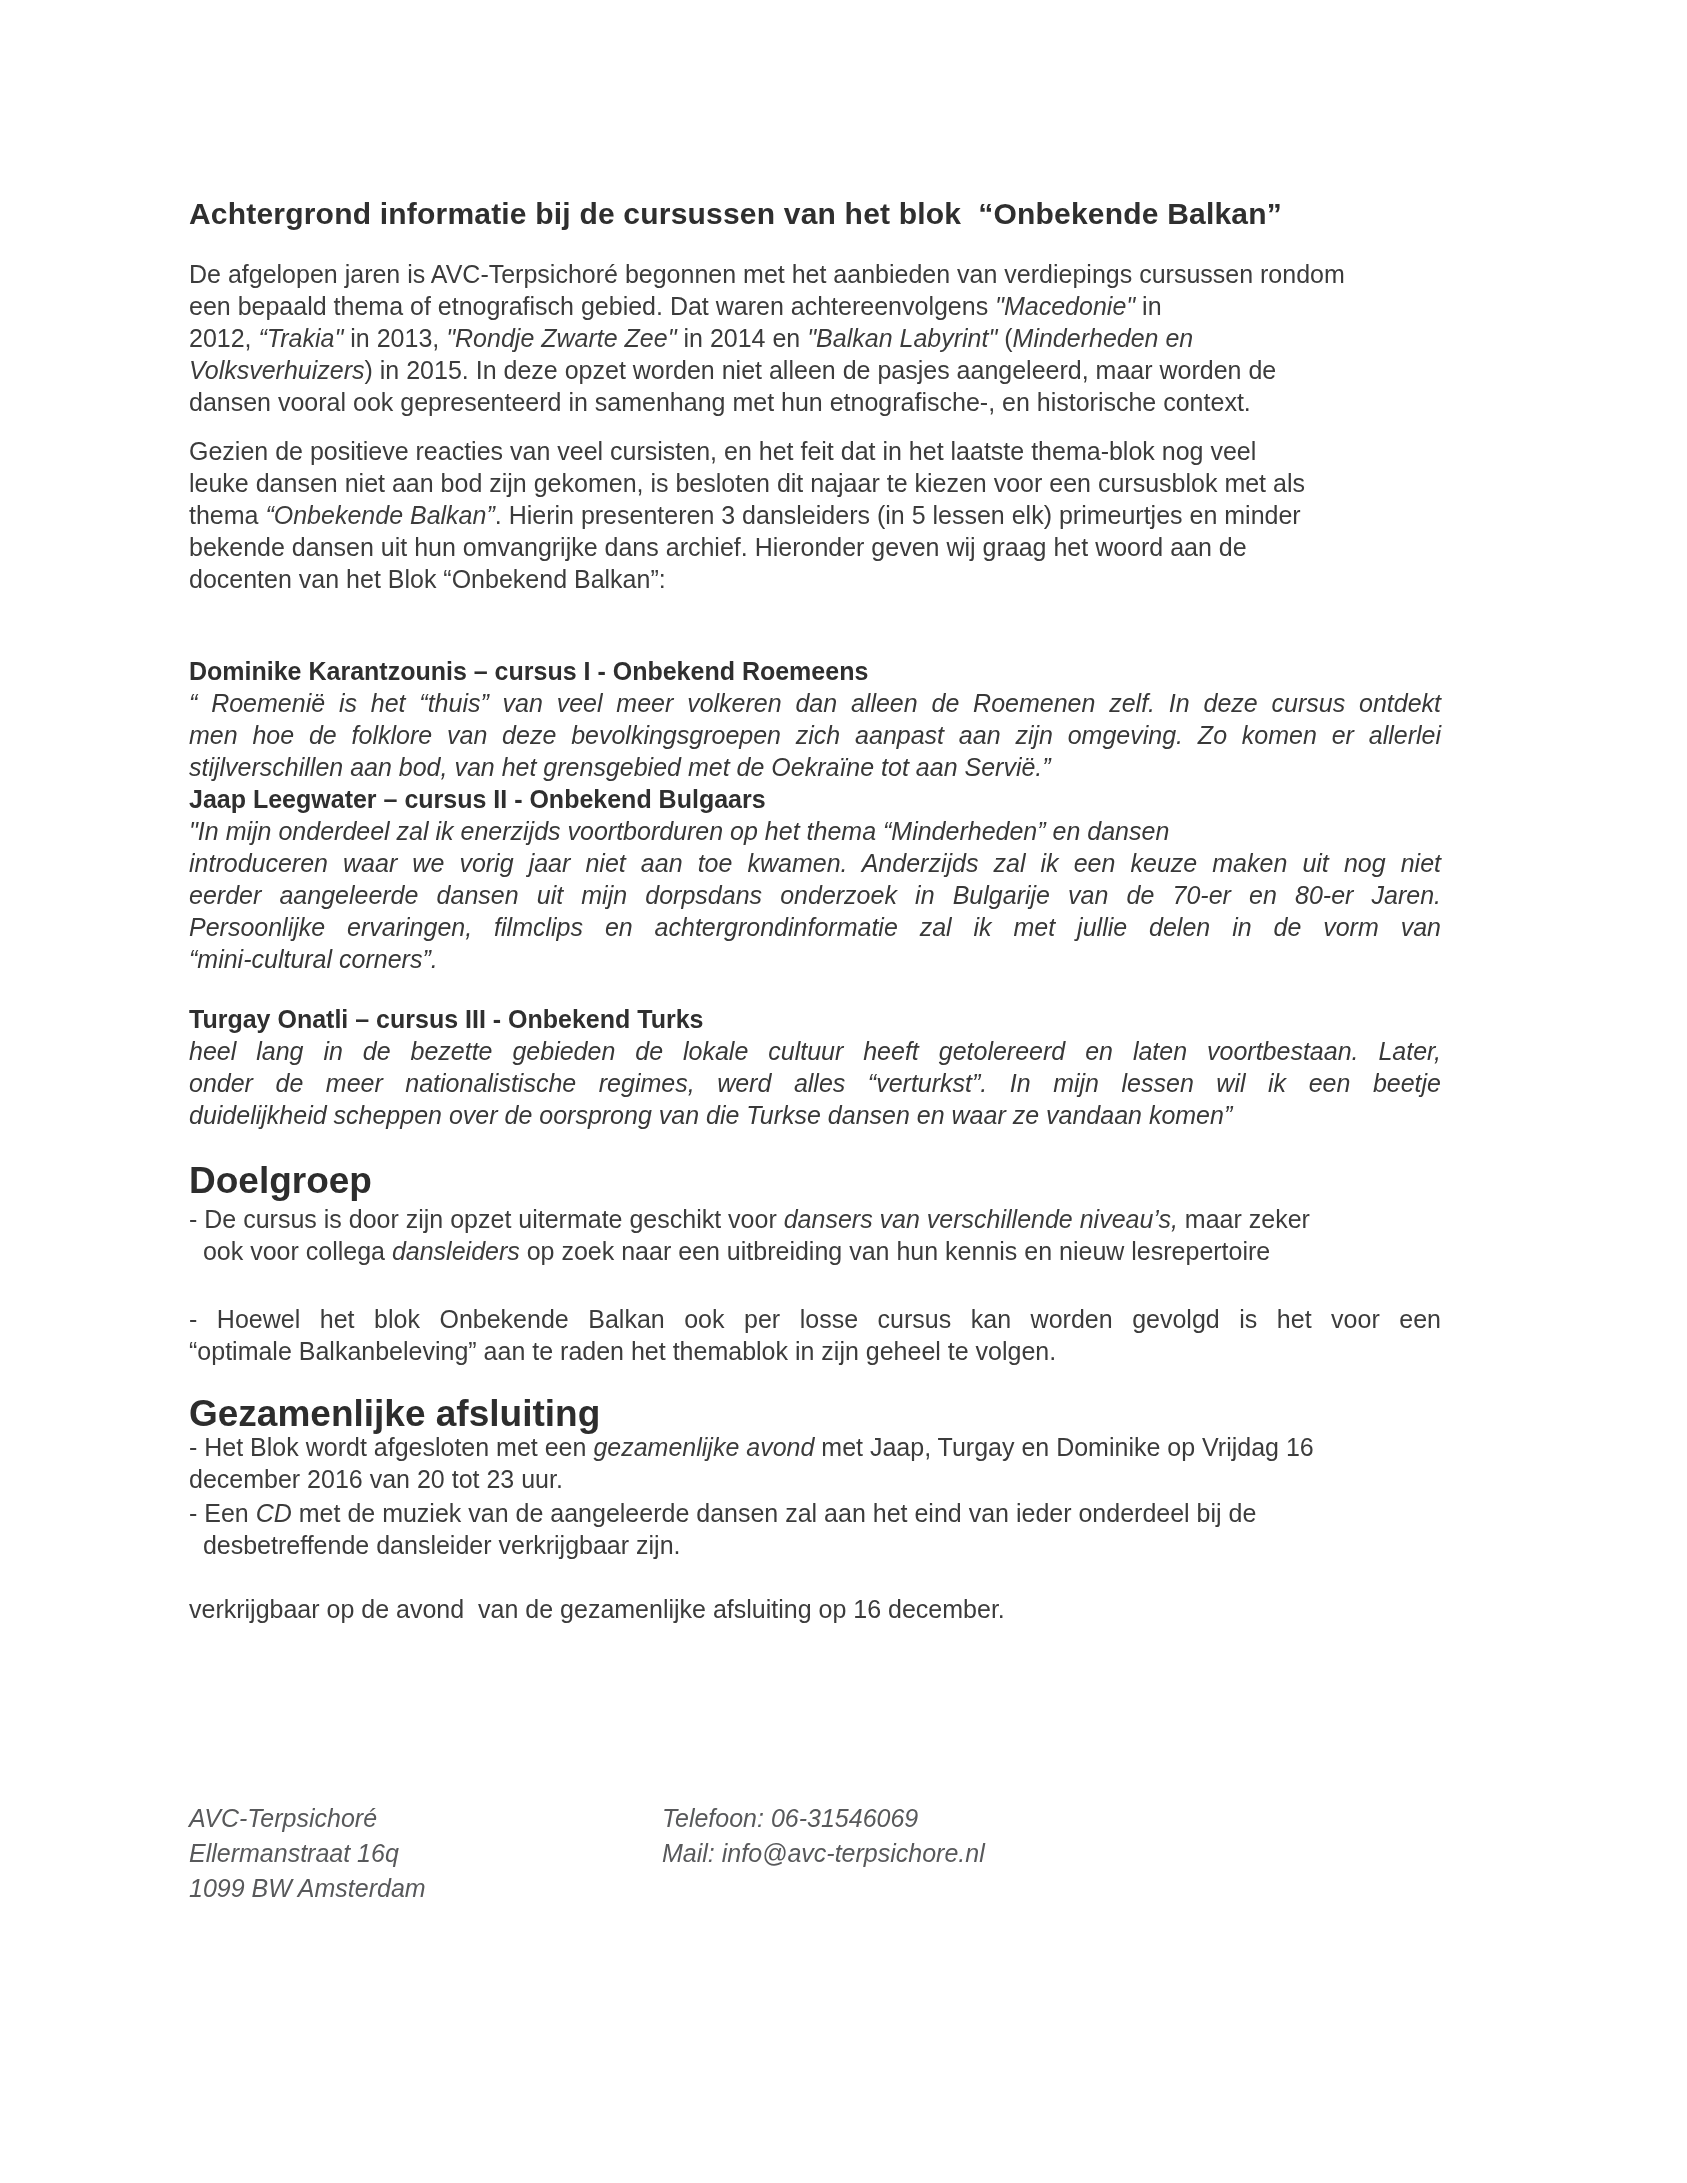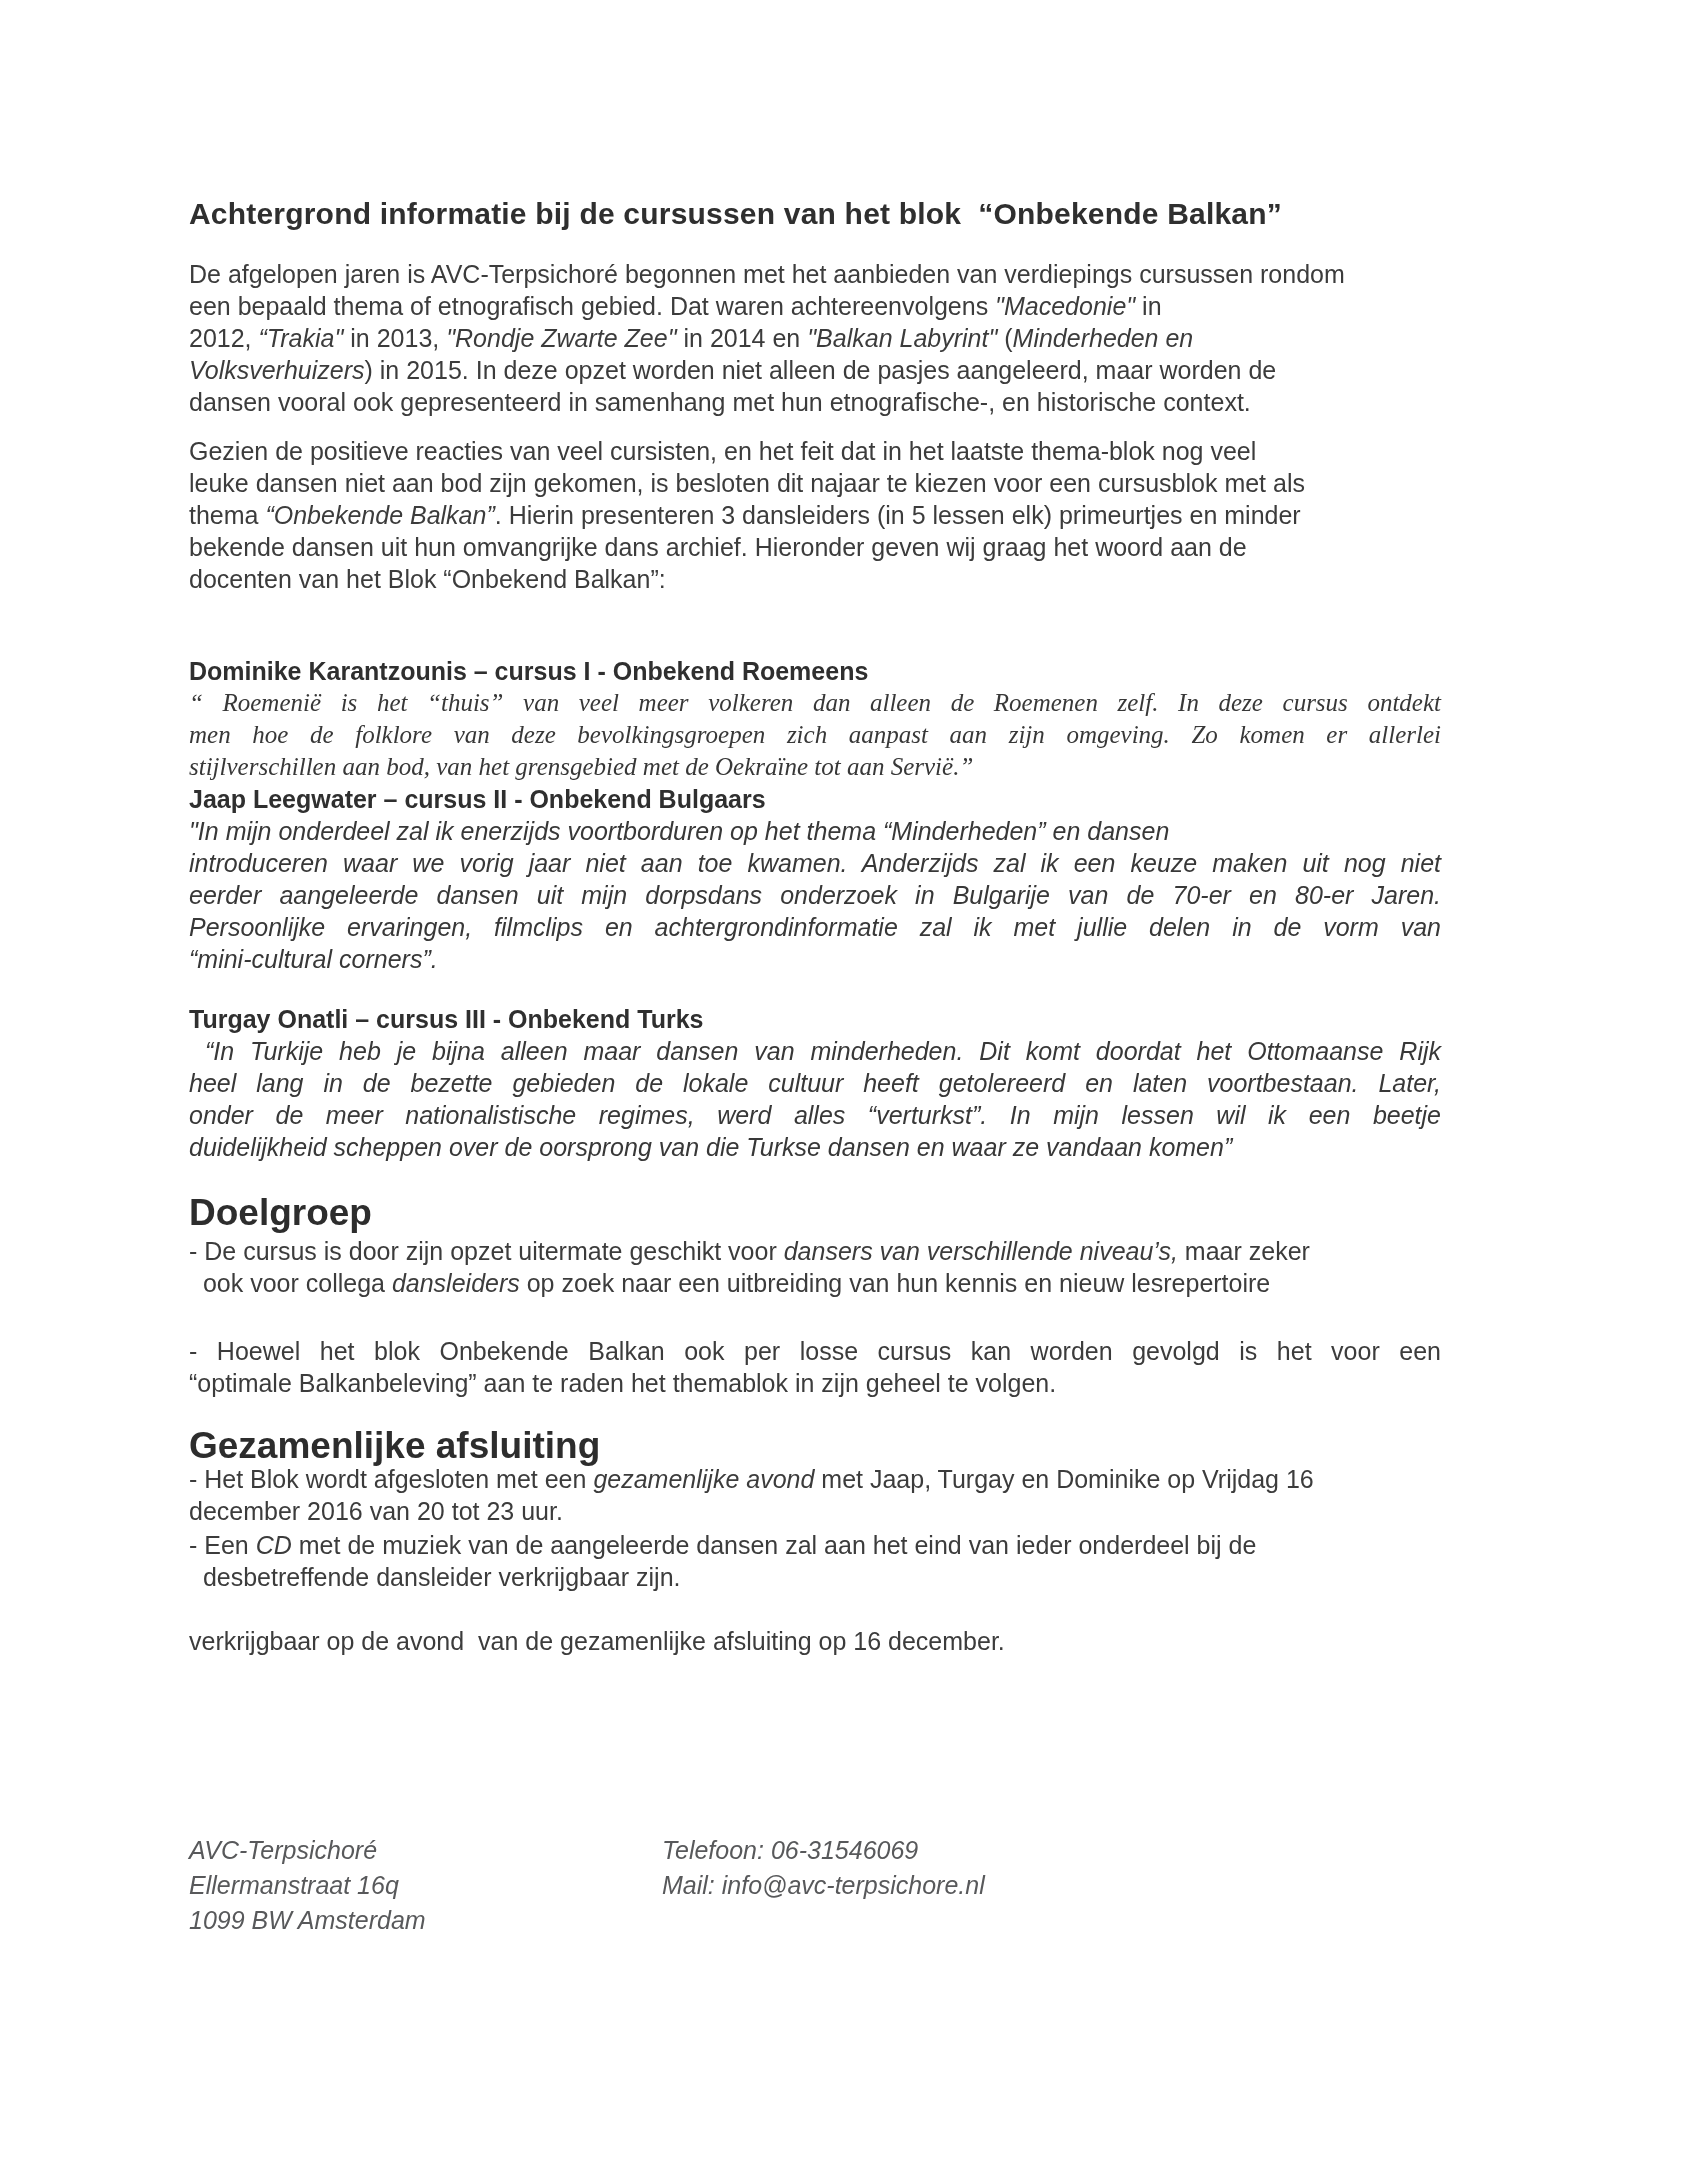--- a/index.html
+++ b/index.html
@@ -74,40 +74,39 @@
       <div class="block body" style="margin-top: 17px;">
         <div class="line"><span class="">Gezien de positieve reacties van veel cursisten, en het feit dat in het laatste thema-blok nog veel</span></div>
         <div class="line"><span class="">leuke dansen niet aan bod zijn gekomen, is besloten dit najaar te kiezen voor een cursusblok met als</span></div>
         <div class="line"><span class="">thema </span><span class="i">“Onbekende Balkan”</span><span class="">. Hierin presenteren 3 dansleiders (in 5 lessen elk) primeurtjes en minder</span></div>
         <div class="line"><span class="">bekende dansen uit hun omvangrijke dans archief. Hieronder geven wij graag het woord aan de</span></div>
         <div class="line"><span class="">docenten van het Blok “Onbekend Balkan”:</span></div>
       </div>
       <div class="block heading" style="margin-top: 60px;">
         <div class="line"><span class="">Dominike Karantzounis – cursus I - Onbekend Roemeens</span></div>
       </div>
-      <div class="block quote" style="margin-top: 0px; font-family: Liberation Serif, serif;">
+      <div class="block quote" style="margin-top: 0px;">
         <div class="line j"><span class="">“ Roemenië is het “thuis” van veel meer volkeren dan alleen de Roemenen zelf. In deze cursus ontdekt</span></div>
         <div class="line j"><span class="">men hoe de folklore van deze bevolkingsgroepen zich aanpast aan zijn omgeving. Zo komen er allerlei</span></div>
         <div class="line"><span class="">stijlverschillen aan bod, van het grensgebied met de Oekraïne tot aan Servië.”</span></div>
       </div>
       <div class="block heading" style="">
         <div class="line"><span class="">Jaap Leegwater – cursus II - Onbekend Bulgaars</span></div>
       </div>
       <div class="block quote" style="margin-top: 0px;">
         <div class="line"><span class="">"In mijn onderdeel zal ik enerzijds voortborduren op het thema “Minderheden” en dansen</span></div>
         <div class="line j"><span class="">introduceren waar we vorig jaar niet aan toe kwamen. Anderzijds zal ik een keuze maken uit nog niet</span></div>
         <div class="line j"><span class="">eerder aangeleerde dansen uit mijn dorpsdans onderzoek in Bulgarije van de 70-er en 80-er Jaren.</span></div>
         <div class="line j"><span class="">Persoonlijke ervaringen, filmclips en achtergrondinformatie zal ik met jullie delen in de vorm van</span></div>
         <div class="line"><span class="">“mini-cultural corners”.</span></div>
       </div>
       <div class="block heading" style="margin-top: 28px;">
         <div class="line"><span class="">Turgay Onatli – cursus III - Onbekend Turks</span></div>
       </div>
       <div class="block quote" style="margin-top: 0px;">
-        <div class="line j"><span class="">&nbsp;“In Turkije heb je bijna alleen maar dansen van minderheden. Dit komt doordat het Ottomaanse Rijk</span></div>
         <div class="line j"><span class="">heel lang in de bezette gebieden de lokale cultuur heeft getolereerd en laten voortbestaan. Later,</span></div>
         <div class="line j"><span class="">onder de meer nationalistische regimes, werd alles “verturkst”. In mijn lessen wil ik een beetje</span></div>
         <div class="line"><span class="">duidelijkheid scheppen over de oorsprong van die Turkse dansen en waar ze vandaan komen”</span></div>
       </div>
       <div class="block section-heading" style="margin-top: 33px;">
         <div class="line"><span class="">Doelgroep</span></div>
       </div>
       <div class="block body" style="margin-top: 5.3px;">
         <div class="line"><span class="">- De cursus is door zijn opzet uitermate geschikt voor </span><span class="i">dansers van verschillende niveau’s,</span><span class=""> maar zeker</span></div>
         <div class="line"><span class="">&nbsp;&nbsp;ook voor collega </span><span class="i">dansleiders</span><span class=""> op zoek naar een uitbreiding van hun kennis en nieuw lesrepertoire</span></div>

